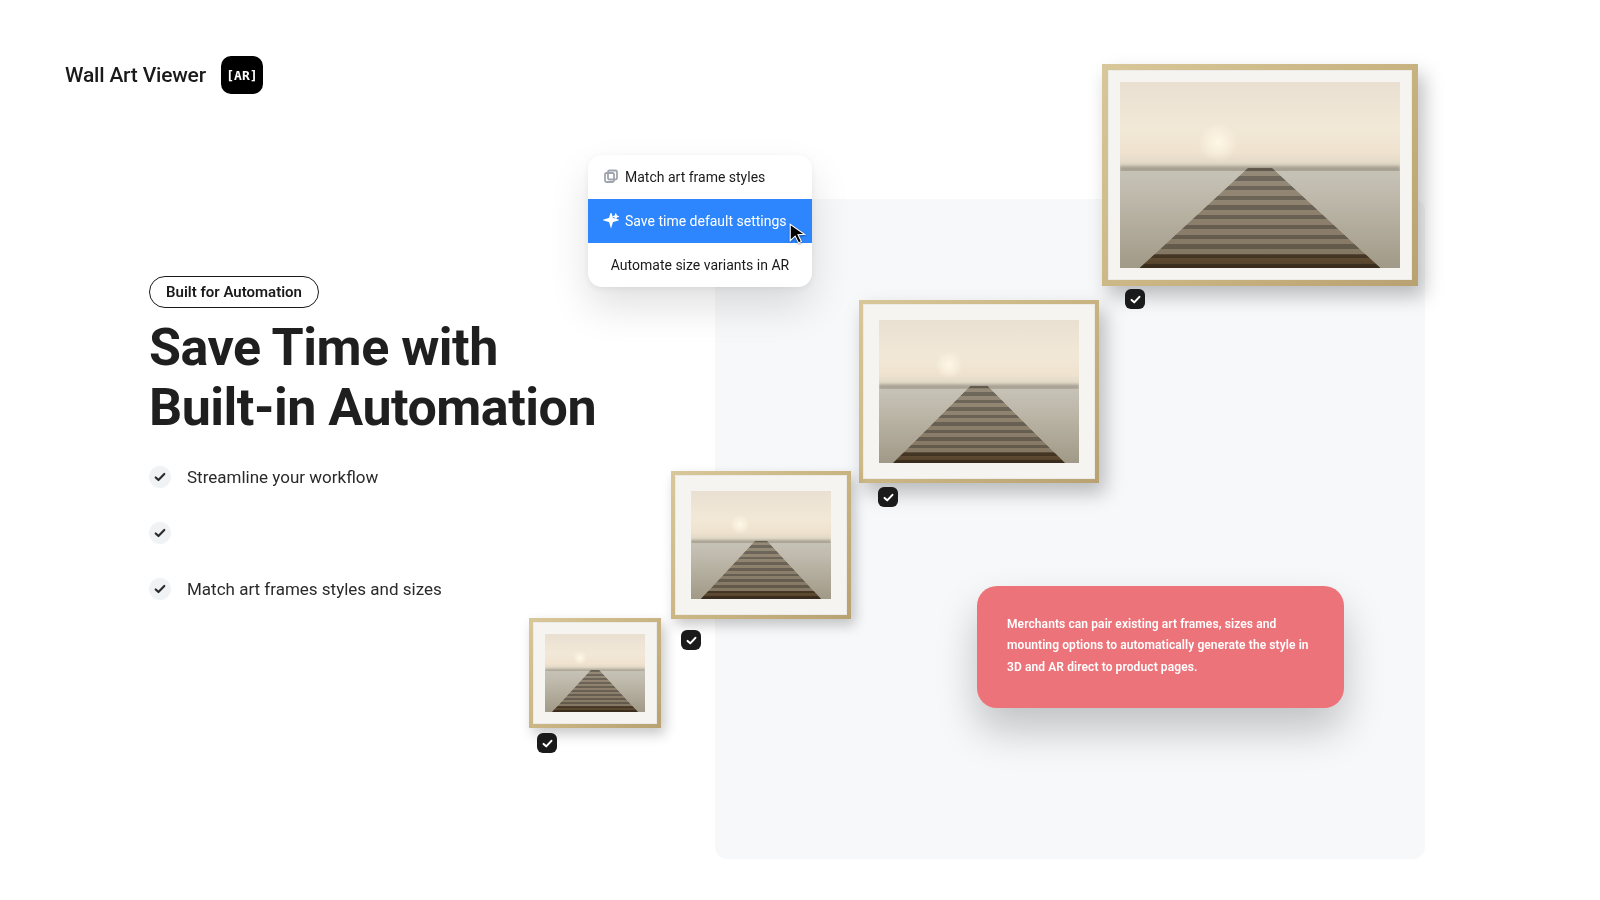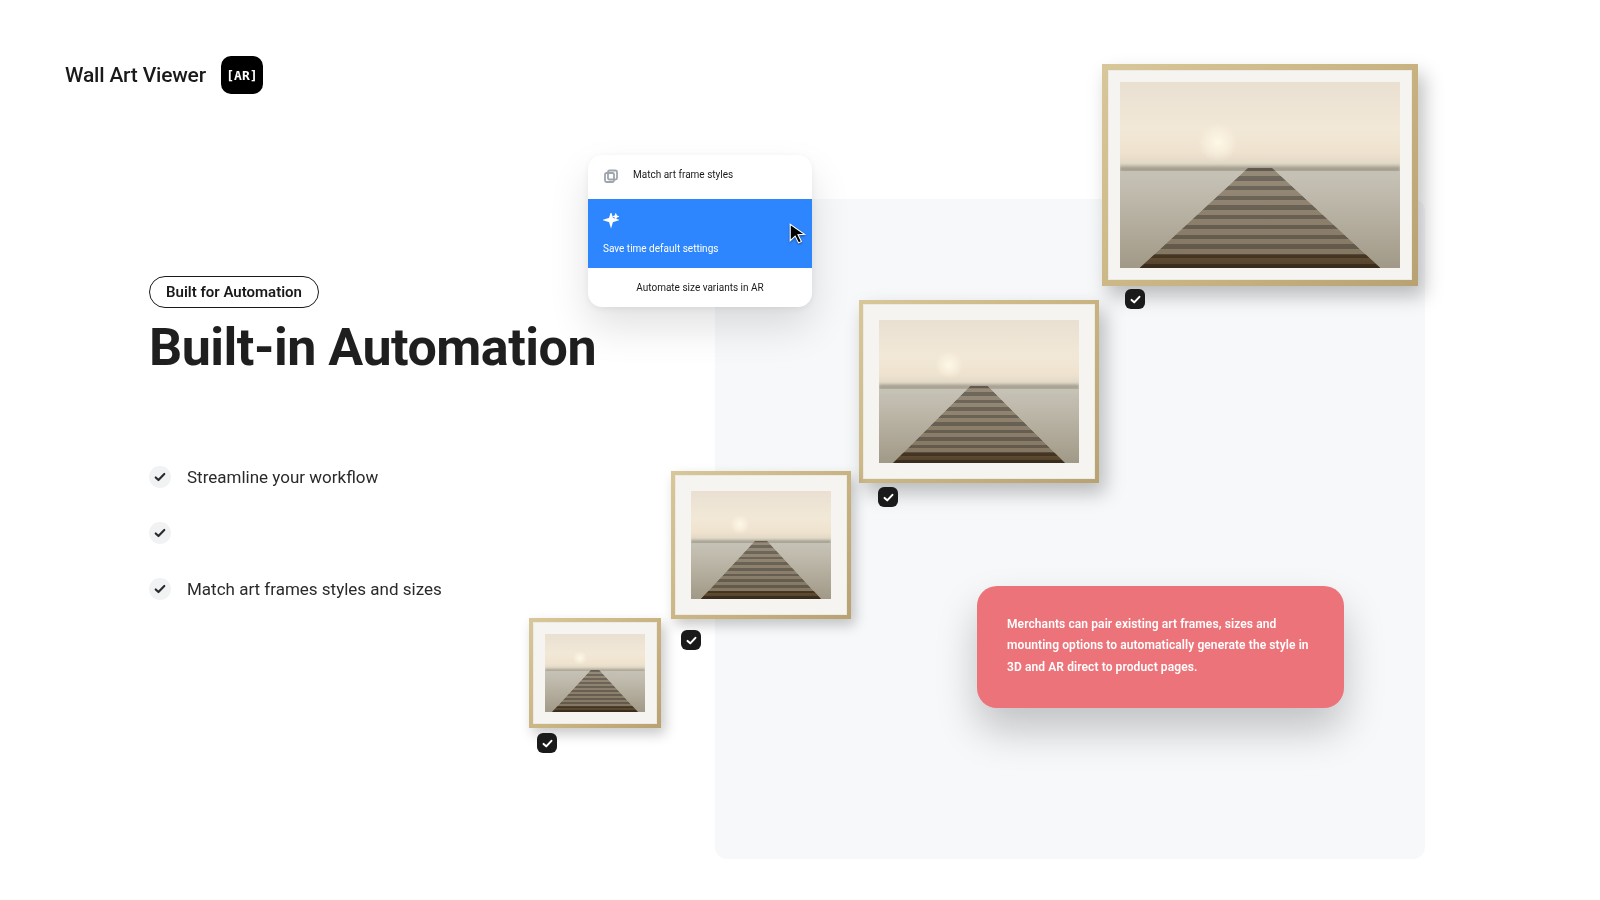--- a/index.html
+++ b/index.html
@@ -17,22 +17,22 @@
   
   .tag-pill { position:absolute; left:149px; top:276px; border:1.5px solid #1a1a1a; border-radius:999px; padding:6px 16px; font-size:15px; font-weight:600; color:#1a1a1a; }
   .headline { position:absolute; left:149px; top:318px; font-size:52px; line-height:1.15; font-weight:700; color:#1f1f1f; letter-spacing:-0.5px; }
   .bullets { position:absolute; left:149px; top:466px; display:flex; flex-direction:column; gap:34px; }
   .bullet { display:flex; align-items:center; gap:16px; font-size:17px; color:#2a2a2a; }
   .check-circ { width:22px; height:22px; border-radius:50%; background:#f1f2f4; display:flex; align-items:center; justify-content:center; }
   .check-circ svg { width:12px; height:12px; stroke:#2a2a2a; stroke-width:2.5; fill:none; stroke-linecap:round; stroke-linejoin:round; }
 
   
   .menu { position:absolute; left:588px; top:155px; width:224px; background:#fff; border-radius:14px; box-shadow: 0 20px 40px rgba(0,0,0,0.12), 0 2px 6px rgba(0,0,0,0.06); overflow:hidden; }
-  .menu-item { display:flex; gap:14px; padding:14px 15px; font-size:10px; color:#1a1a1a; }
-  .menu-item.sel { background:#2e86ff; color:#fff;flex-direction:column; }
+  .menu-item { display:flex; align-items:center; gap:6px; padding:14px 15px; font-size:14px; color:#1a1a1a; }
+  .menu-item.sel { background:#2e86ff; color:#fff; }
   .menu-item .mi-icon { width:16px; height:16px; display:flex; align-items:center; justify-content:center; }
   .menu-item .mi-icon svg { stroke:#9fa5ad; fill:none; stroke-width:1.8; }
   .menu-item.sel .mi-icon svg { stroke:#fff; fill:#fff; }
   .menu-item.last { justify-content:center; color:#1a1a1a; }
   .cursor { position:absolute; left:788px; top:222px; width:22px; height:22px; }
   .cursor svg { filter: drop-shadow(0 1px 1px rgba(0,0,0,0.4)); }
 
   
   .frame { position:absolute; box-shadow: 6px 10px 18px rgba(0,0,0,0.25); }
   .frame.small-shadow { box-shadow: 4px 6px 12px rgba(0,0,0,0.22); }
@@ -68,20 +68,21 @@
   <div class="bg-panel"></div>
 
   <div class="brand">
     <span class="brand-text">Wall Art Viewer</span>
     <span class="brand-badge">[AR]</span>
   </div>
 
   <div class="tag-pill">Built for Automation</div>
 
   <div class="headline">
+    <div>Save Time with</div>
     <div>Built-in Automation</div>
   </div>
 
   <div class="bullets">
     <div class="bullet">
       <span class="check-circ">
           <svg viewBox="0 0 14 14">
             <path d="M2 7.5 5.2 10.5 12 3.5"></path>
           </svg>
         </span>

